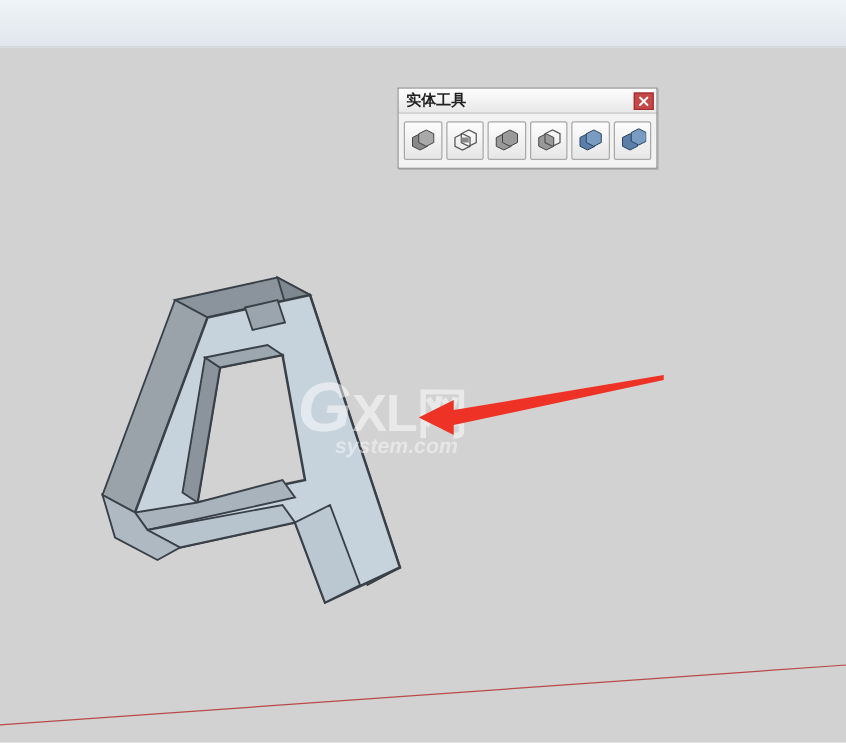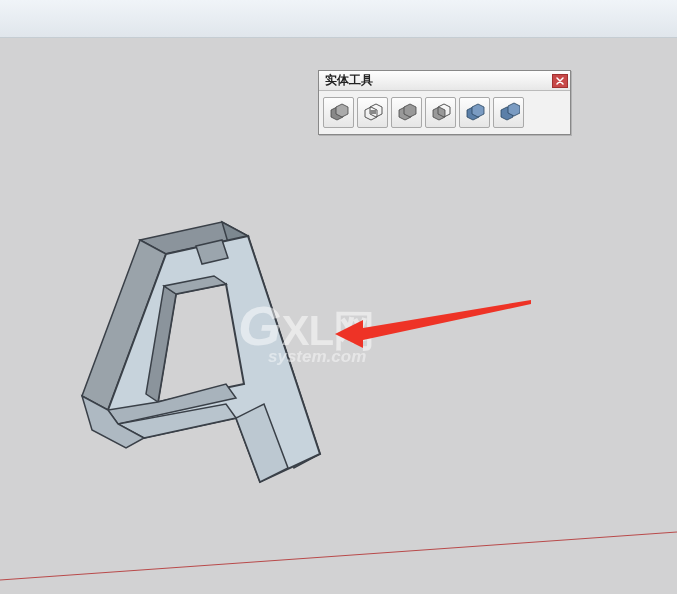--- a/index.html
+++ b/index.html
@@ -25,21 +25,21 @@
       width: 100%;
       height: calc(100% - 38px);
       background: #d2d2d3;
       position: relative;
       overflow: hidden;
     }
     .toolbar-window {
       position: absolute;
       left: 318px;
       top: 32px;
-      width: 253px;
+      width: 208px;
       background: #f2f2f2;
       border: 1px solid #888;
       box-shadow: 1px 1px 0 rgba(0,0,0,0.15);
       z-index: 100;
     }
     .toolbar-header {
       display: flex;
       align-items: center;
       justify-content: space-between;
       height: 20px;

